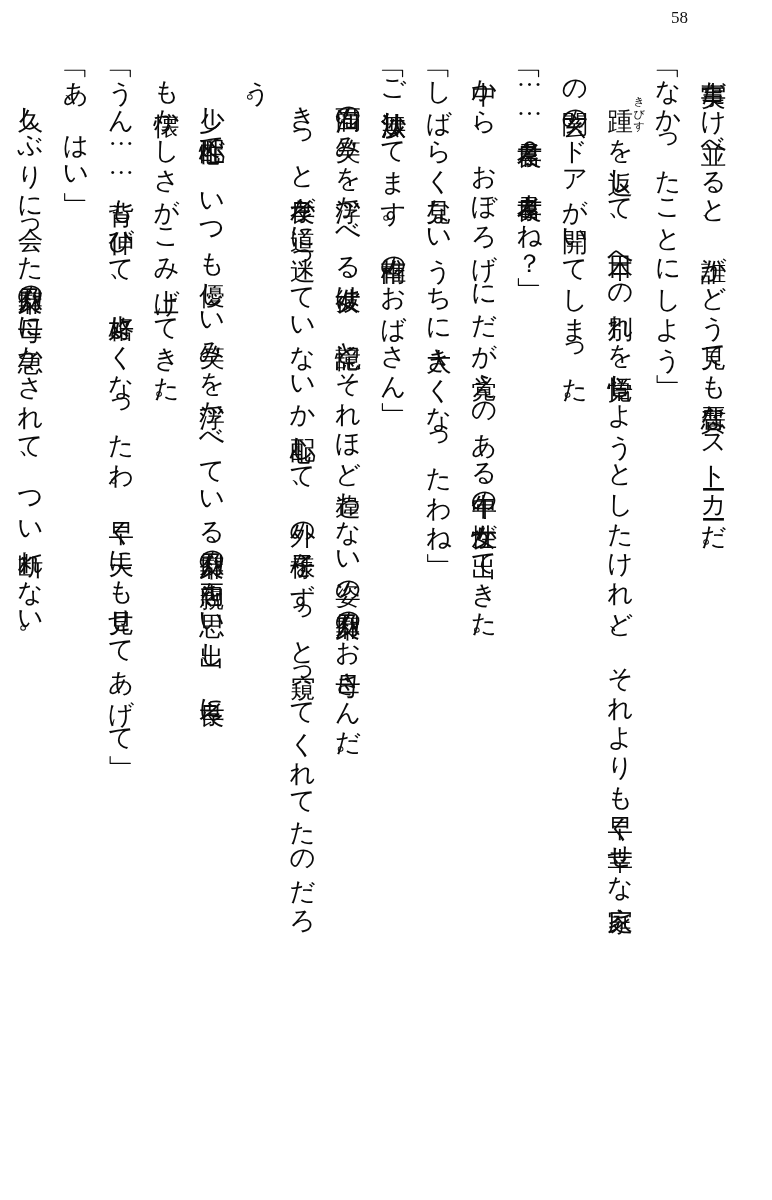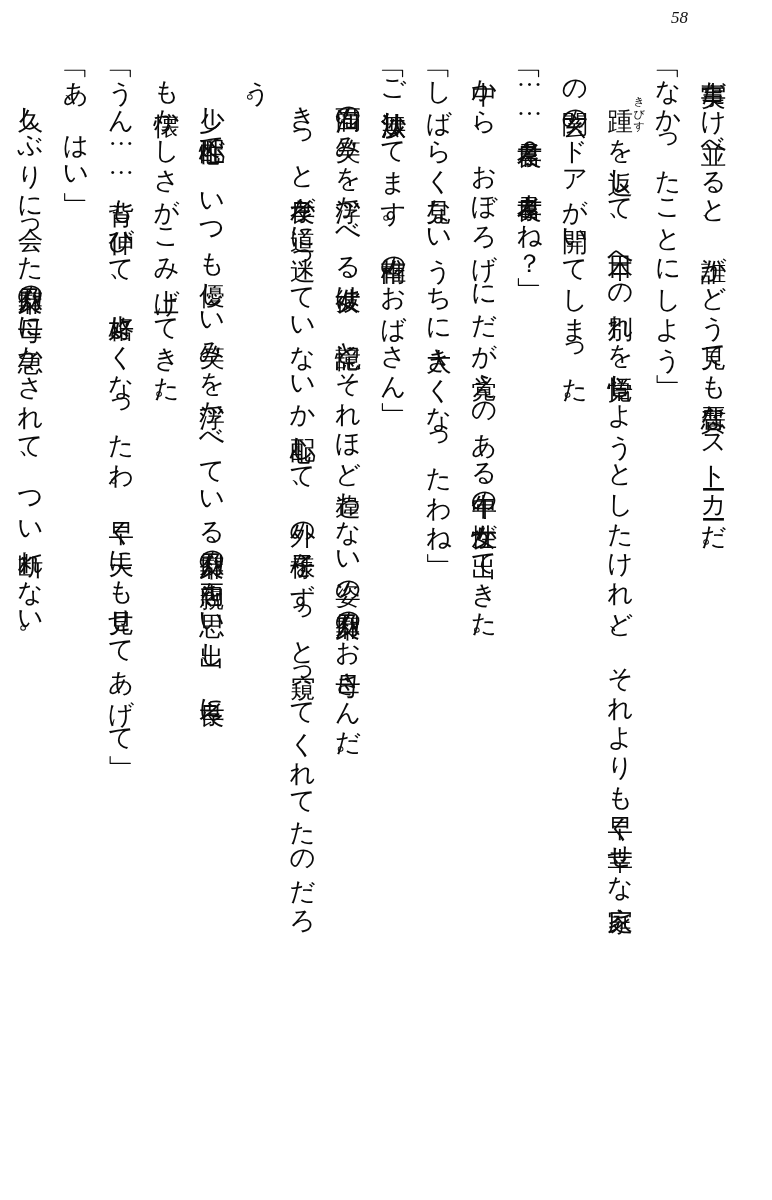--- a/index.html
+++ b/index.html
@@ -16,21 +16,20 @@
     font-family: "Liberation Serif", "DejaVu Serif", serif;
     color: #000000;
   }
   .page-number {
     position: absolute;
     top: 8px;
     left: 0;
     right: 84px;
     text-align: right;
     font-size: 17px;
-    font-style: italic;
     font-family: "Liberation Serif", serif;
     color: #111;
   }
   .body-text {
     position: absolute;
     top: 62px;
     left: 42px;
     right: 36px;
     height: 1090px;
     writing-mode: vertical-rl;

